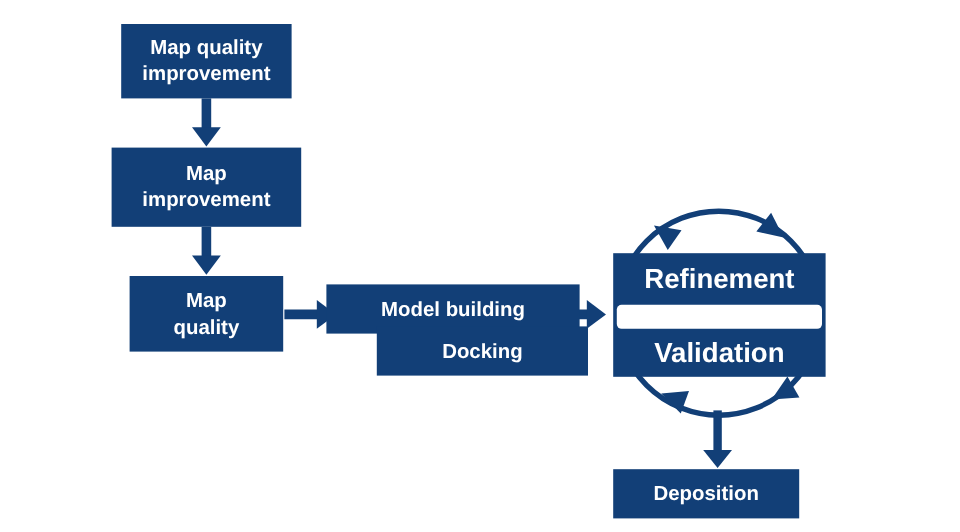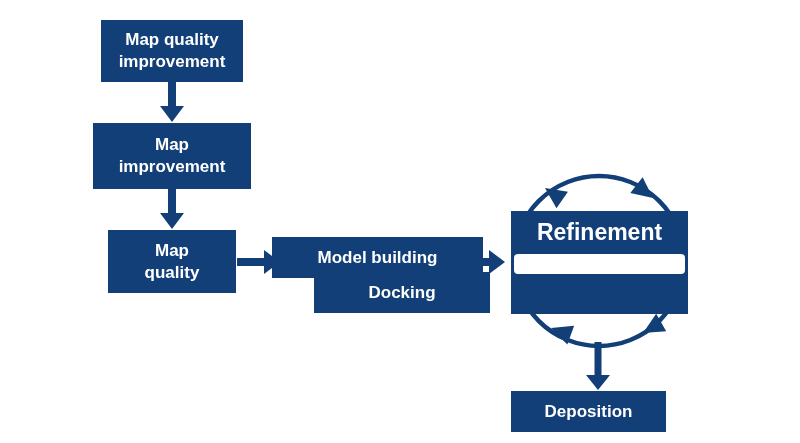--- a/index.html
+++ b/index.html
@@ -124,19 +124,20 @@
     <span>Model building</span>
   </div>
 
   <div class="box b-docking">
     <span>Docking</span>
   </div>
 
   <div class="refval-group">
     <div class="refval-label refine-label">Refinement</div>
     <div class="white-band"></div>
+    <div class="refval-label valid-label">Validation</div>
   </div>
 
   <div class="box b-deposition">
     <span>Deposition</span>
   </div>
 
 </div>
 
 </body></html>

